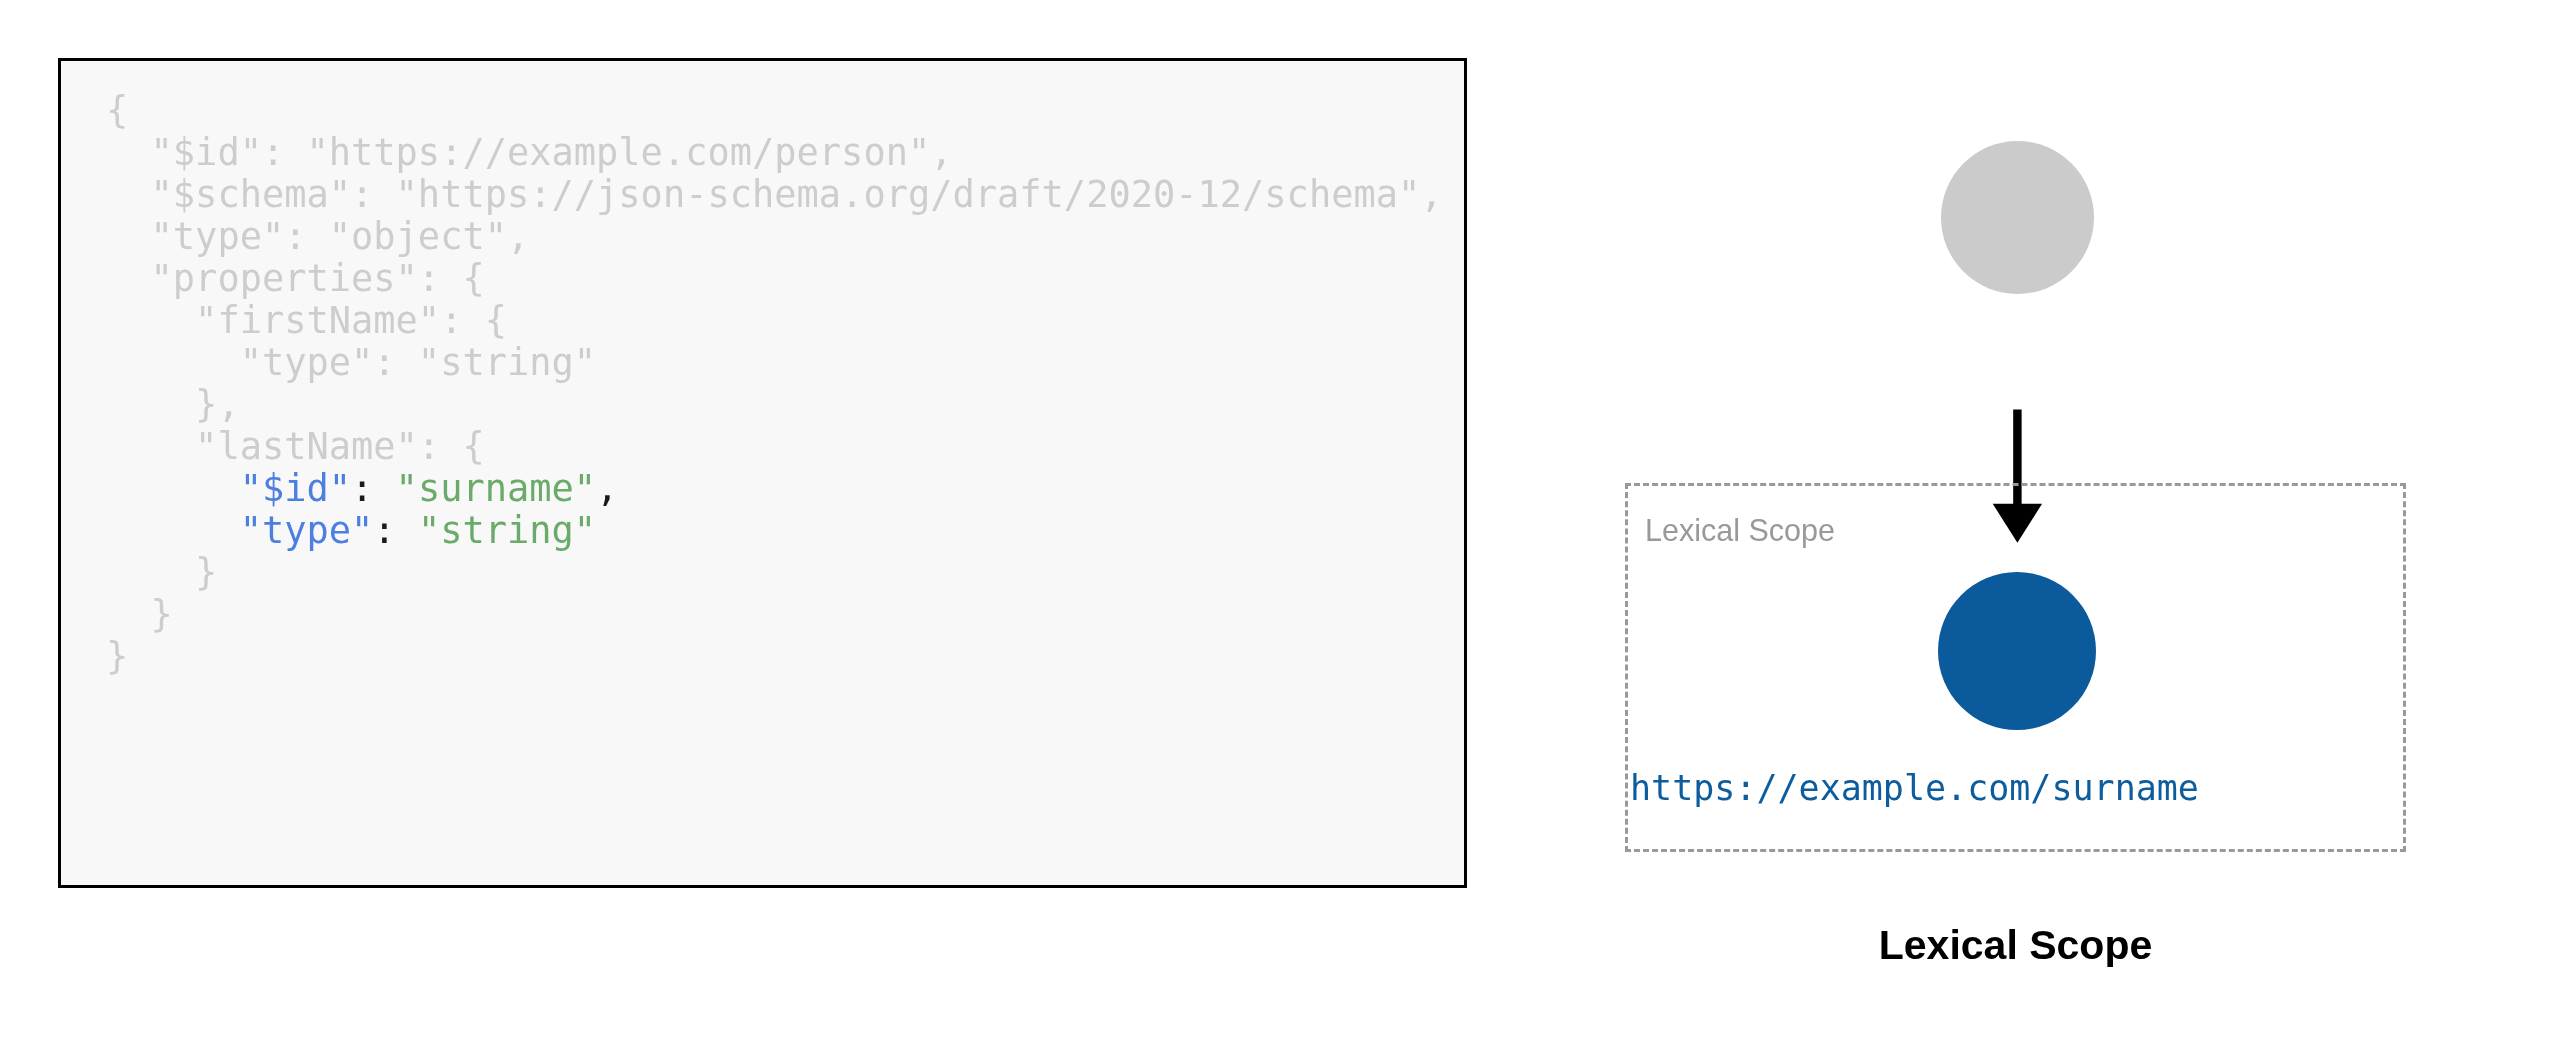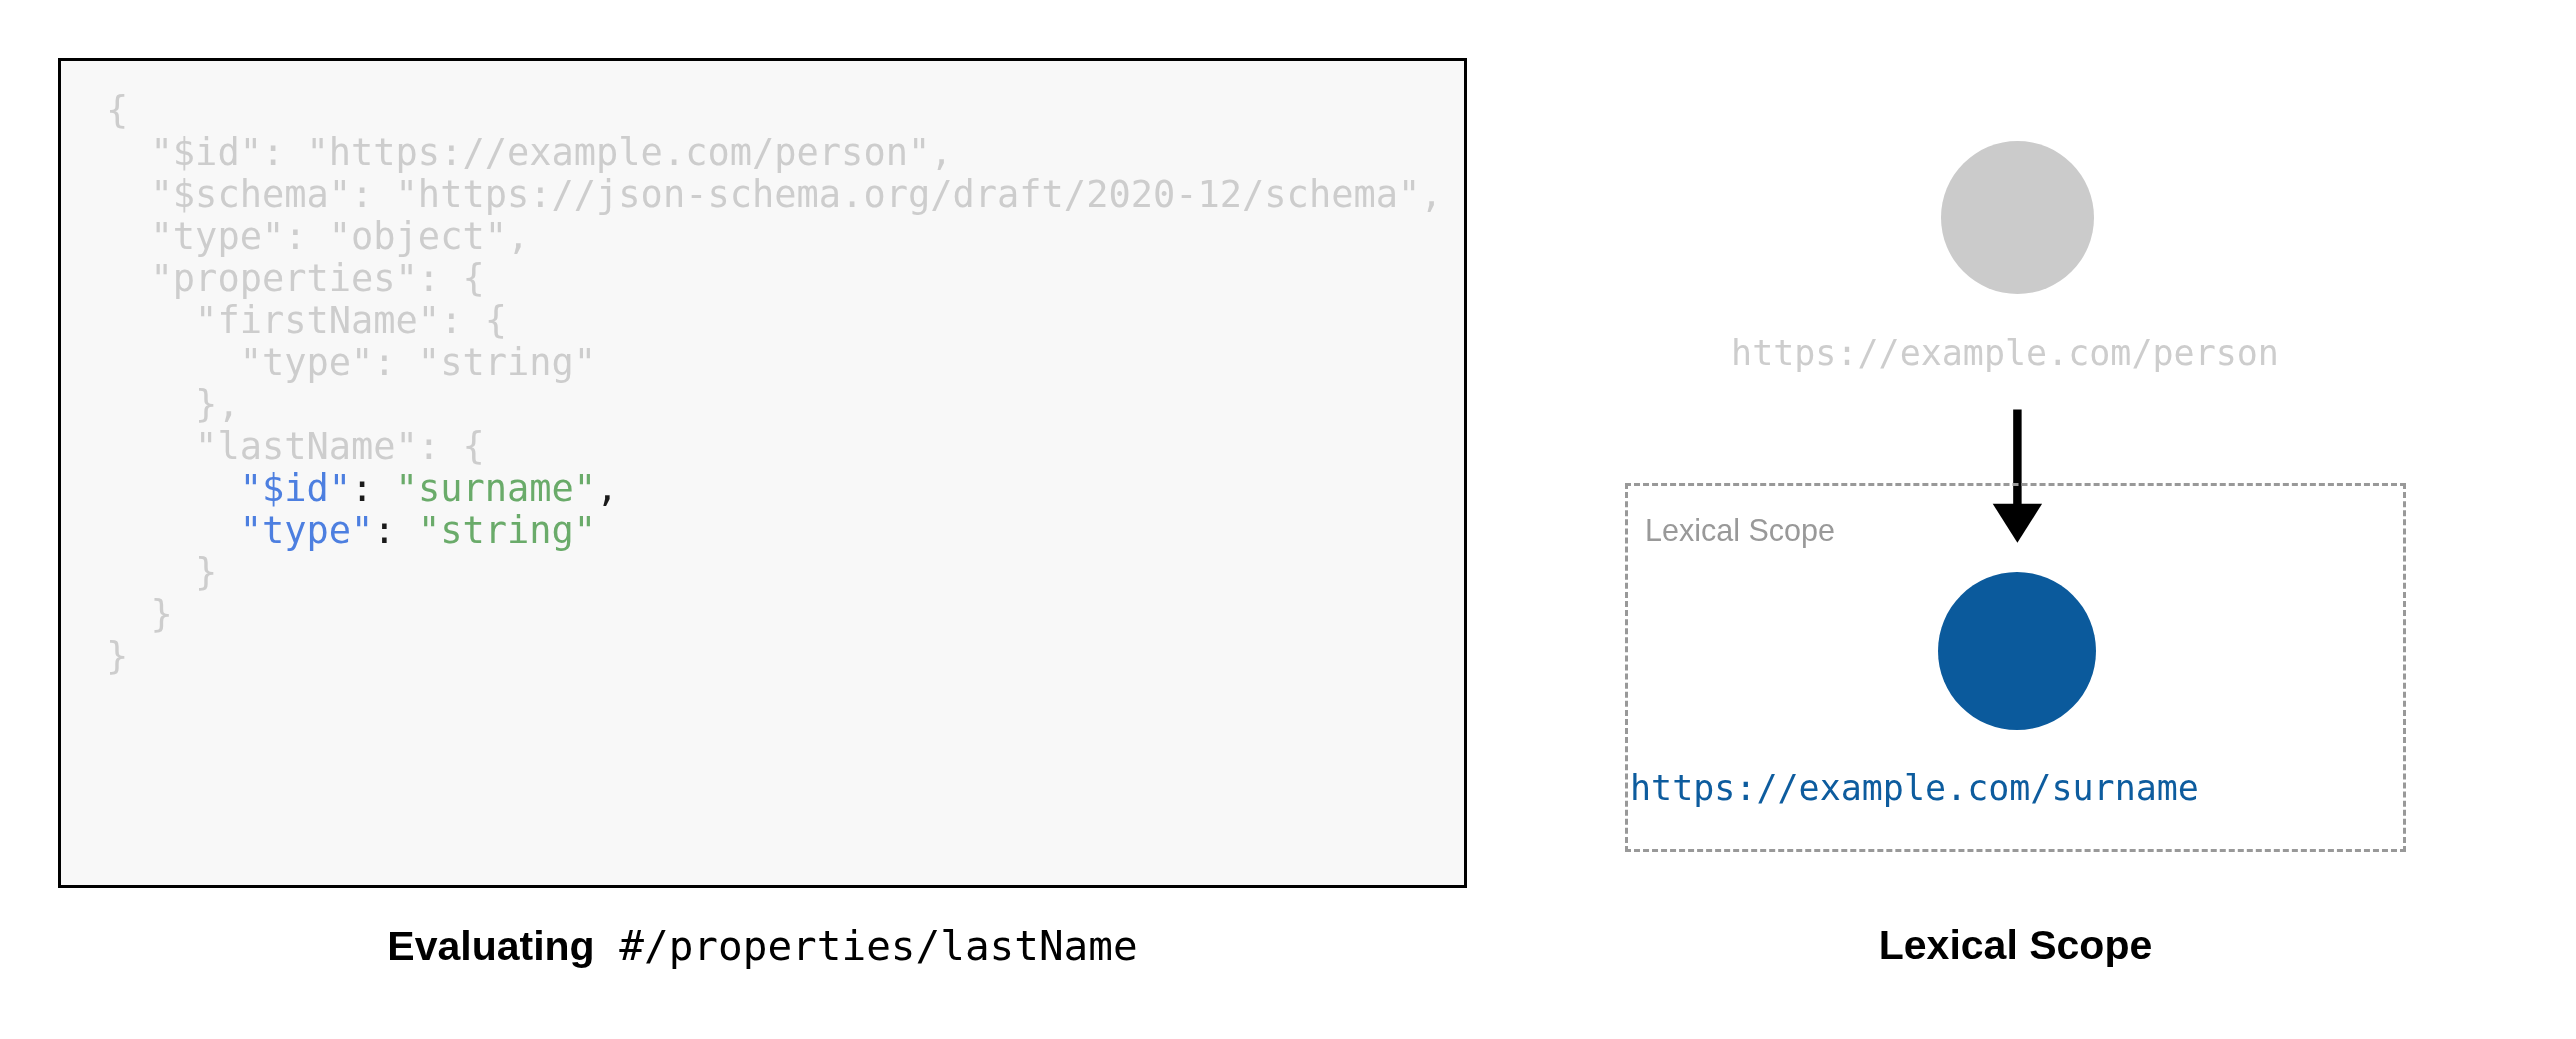--- a/index.html
+++ b/index.html
@@ -170,31 +170,27 @@
 </style>
 </head>
 <body>
 
 <div id="left-panel">
 
   <div id="code-block">
     <pre id="code-pre"><span class="ln"><span class="dim">{</span></span><span class="ln"><span class="dim">  "$id": "https://example.com/person",</span></span><span class="ln"><span class="dim">  "$schema": "https://json-schema.org/draft/2020-12/schema",</span></span><span class="ln"><span class="dim">  "type": "object",</span></span><span class="ln"><span class="dim">  "properties": {</span></span><span class="ln"><span class="dim">    "firstName": {</span></span><span class="ln"><span class="dim">      "type": "string"</span></span><span class="ln"><span class="dim">    },</span></span><span class="ln"><span class="dim">    "lastName": {</span></span><span class="ln"><span class="dim">      </span><span class="key">"$id"</span><span class="pun">:</span><span class="dim"> </span><span class="val">"surname"</span><span class="pun">,</span></span><span class="ln"><span class="dim">      </span><span class="key">"type"</span><span class="pun">:</span><span class="dim"> </span><span class="val">"string"</span></span><span class="ln"><span class="dim">    }</span></span><span class="ln"><span class="dim">  }</span></span><span class="ln"><span class="dim">}</span></span></pre>
   </div>
 
-  <div id="left-caption">
-    <span class="cap-bold">Evaluating</span><span class="cap-mono"> #/properties/lastName</span>
-  </div>
 
 </div>
 
 <div id="right-panel">
 
   <div id="node-root-circle" style="background: rgb(203, 203, 203);"></div>
 
-  <div id="node-root-label" style="color: rgb(205, 205, 205);">https://example.com/person</div>
 
   <svg id="arrow-svg" viewBox="0 0 200 240">
     <line x1="56" y1="10" x2="56" y2="170" stroke="#000000" stroke-width="13"></line>
     <polygon points="56,215 18,155 94,155" fill="#000000"></polygon>
   </svg>
 
   <div id="lexical-scope-box" style="border-color: rgb(153, 153, 153);"></div>
 
   <div id="lexical-scope-box-label" style="color: rgb(153, 153, 153);">Lexical Scope</div>
 

